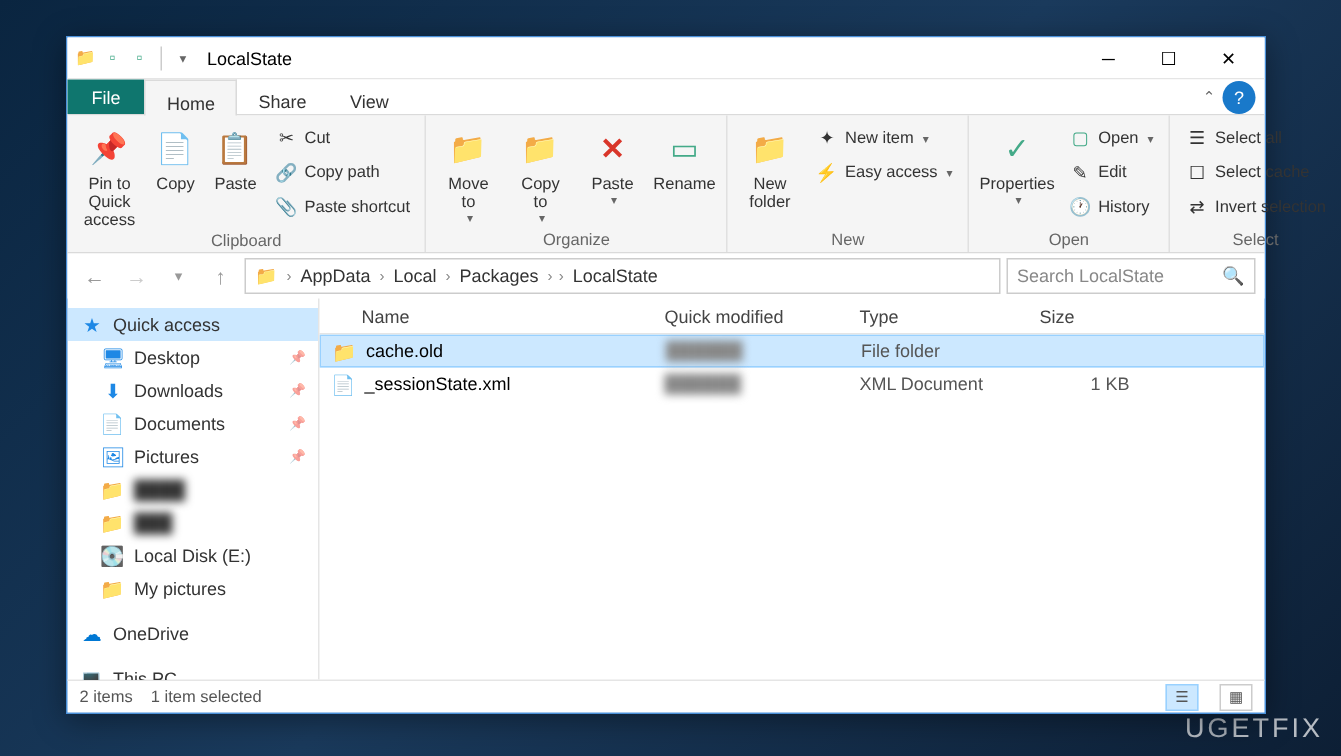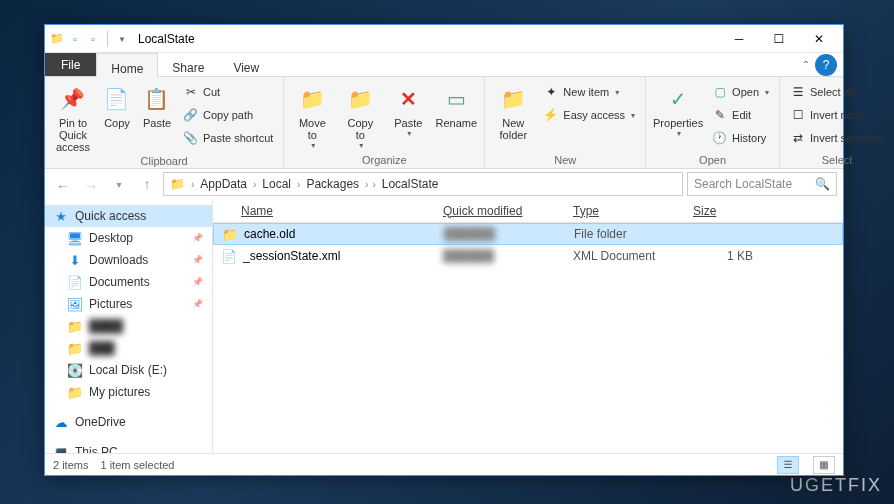--- a/index.html
+++ b/index.html
@@ -7,53 +7,53 @@
     .watermark { position: absolute; bottom: 8px; right: 12px; color: rgba(255,255,255,0.7); font-size: 18px; font-weight: 300; letter-spacing: 2px; z-index: 1; }
     .window { position: absolute; left: 44px; top: 24px; width: 800px; height: 452px; background: #fff; border: 1px solid #4a90d9; box-shadow: 0 4px 20px rgba(0,0,0,0.4); display: flex; flex-direction: column; z-index: 2; }
     .titlebar { height: 28px; background: #fff; display: flex; align-items: center; padding: 0 4px; border-bottom: 1px solid #e5e5e5; }
     .titlebar-icons { display: flex; gap: 2px; align-items: center; }
     .tb-icon { width: 16px; height: 16px; display: flex; align-items: center; justify-content: center; font-size: 11px; }
     .qat-sep { width: 1px; height: 16px; background: #ccc; margin: 0 4px; }
     .titlebar-title { margin-left: 8px; font-size: 12px; color: #000; }
     .window-controls { margin-left: auto; display: flex; }
     .wc-btn { width: 40px; height: 28px; display: flex; align-items: center; justify-content: center; font-size: 12px; cursor: pointer; }
     .tabs-row { height: 24px; display: flex; align-items: stretch; background: #fff; border-bottom: 1px solid #dadada; }
-    .file-tab { background: #404040; color: #fff; padding: 0 16px; display: flex; align-items: center; font-size: 12px; cursor: pointer; }
+    .file-tab { background: #0f766e; color: #fff; padding: 0 16px; display: flex; align-items: center; font-size: 12px; cursor: pointer; }
     .tab { padding: 15px 14px; display: flex; align-items: center; font-size: 12px; color: #333; cursor: pointer; border-right: 1px solid transparent; }
     .tab.active { background: #f5f5f5; border-top: 1px solid #dadada; border-left: 1px solid #dadada; border-right: 1px solid #dadada; margin-bottom: -1px; }
     .tabs-spacer { flex: 1; }
     .help-icon { width: 22px; height: 22px; margin: 1px 6px 0 0; border-radius: 50%; background: #1979ca; color: #fff; display: flex; align-items: center; justify-content: center; font-size: 12px; cursor: pointer; }
     .caret-up { width: 18px; display: flex; align-items: center; justify-content: center; font-size: 10px; color: #666; cursor: pointer; }
     .ribbon { height: 92px; background: #f5f5f5; border-bottom: 1px solid #dadada; display: flex; }
     .rgroup { border-right: 1px solid #e0e0e0; padding: 4px 6px 2px 6px; display: flex; flex-direction: column; }
     .rgroup-body { flex: 1; display: flex; gap: 4px; align-items: flex-start; }
     .rgroup-label { text-align: center; font-size: 11px; color: #666; padding-top: 2px; }
     .big-btn { display: flex; flex-direction: column; align-items: center; justify-content: flex-start; width: 44px; padding-top: 4px; cursor: pointer; }
     .big-btn .bicon { width: 28px; height: 28px; display: flex; align-items: center; justify-content: center; font-size: 20px; }
     .big-btn .blabel { font-size: 11px; color: #333; text-align: center; line-height: 1.1; margin-top: 4px; }
     .small-stack { display: flex; flex-direction: column; gap: 1px; }
     .small-btn { display: flex; align-items: center; gap: 4px; padding: 1px 4px; font-size: 11px; color: #333; cursor: pointer; height: 22px; white-space: nowrap; }
     .small-btn .sicon { width: 16px; height: 16px; display: flex; align-items: center; justify-content: center; font-size: 12px; }
     .addr-row { height: 30px; display: flex; align-items: center; padding: 3px 6px; gap: 4px; background: #fff; }
     .nav-btn { width: 24px; height: 24px; display: flex; align-items: center; justify-content: center; color: #999; font-size: 14px; cursor: pointer; }
     .addr-bar { flex: 1; height: 24px; border: 1px solid #ccc; display: flex; align-items: center; padding: 0 2px; font-size: 12px; overflow: hidden; }
     .crumb { display: flex; align-items: center; padding: 0 4px; color: #333; cursor: pointer; white-space: nowrap; }
     .crumb-sep { color: #888; padding: 0 2px; font-size: 10px; }
-    .search-box { width: 150px; height: 24px; border: 1px solid #ccc; display: flex; align-items: center; padding: 0 6px; font-size: 12px; color: #888; }
+    .search-box { width: 166px; height: 24px; border: 1px solid #ccc; display: flex; align-items: center; padding: 0 6px; font-size: 12px; color: #888; }
     .search-box .sicon { margin-left: auto; color: #555; }
     .content { flex: 1; display: flex; min-height: 0; }
     .sidebar { width: 168px; border-right: 1px solid #e5e5e5; overflow-y: auto; padding: 6px 0; font-size: 12px; }
     .side-item { display: flex; align-items: center; gap: 6px; padding: 3px 8px 3px 22px; cursor: pointer; color: #333; }
     .side-item.header { padding-left: 8px; font-weight: normal; }
     .side-item.selected { background: #cce8ff; }
     .side-item.pinned::after { content: '📌'; font-size: 9px; margin-left: auto; opacity: 0.5; }
     .side-icon { width: 16px; height: 16px; display: flex; align-items: center; justify-content: center; font-size: 13px; }
     .side-sep { height: 8px; }
     .main-pane { flex: 1; display: flex; flex-direction: column; }
-    .col-headers { height: 24px; display: flex; align-items: center; border-bottom: 1px solid #e5e5e5; font-size: 12px; color: #444; text-decoration: underline; }
+    .col-headers { height: 24px; display: flex; align-items: center; border-bottom: 1px solid #e5e5e5; font-size: 12px; color: #444; }
     .col { padding: 0 10px; border-right: 1px solid transparent; }
     .col-name { width: 220px; padding-left: 28px; }
     .col-date { width: 130px; }
     .col-type { width: 120px; }
     .col-size { width: 80px; text-align: left; }
     .file-list { flex: 1; overflow-y: auto; }
     .file-row { height: 22px; display: flex; align-items: center; font-size: 12px; cursor: pointer; }
     .file-row.selected { background: #cce8ff; border: 1px solid #99d1ff; }
     .fcell { padding: 0 10px; overflow: hidden; text-overflow: ellipsis; white-space: nowrap; }
     .fcell-name { width: 220px; display: flex; align-items: center; gap: 6px; padding-left: 8px; }
@@ -216,21 +216,21 @@
 
     <div class="rgroup" style="border-right:none">
       <div class="rgroup-body">
         <div class="small-stack">
           <div class="small-btn">
               <span class="sicon">☰</span>
               <span>Select all</span>
             </div>
           <div class="small-btn">
               <span class="sicon">☐</span>
-              <span>Invert none</span>
+              <span>Select cache</span>
             </div>
           <div class="small-btn">
               <span class="sicon">⇄</span>
               <span>Invert selection</span>
             </div>
         </div>
       </div>
       <div class="rgroup-label">Select</div>
     </div>
   </div>

